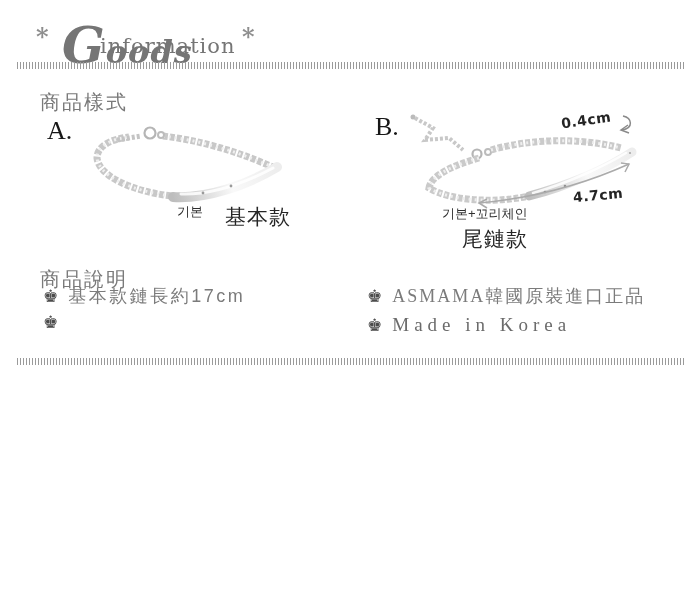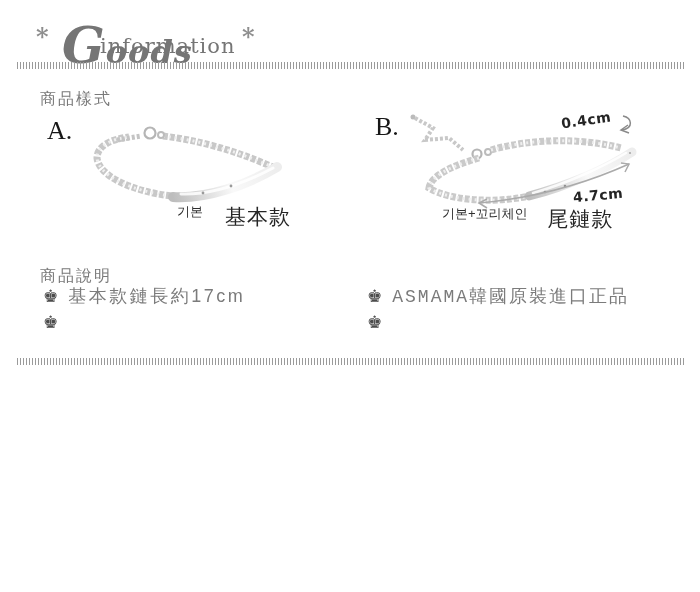--- a/index.html
+++ b/index.html
@@ -25,21 +25,21 @@
   }
   
   .divider {
     position:absolute; left:17px; width:669px; height:7px;
     background-image:repeating-linear-gradient(90deg, #9a9a9a 0 1px, transparent 1px 3px);
   }
   .divider.top    { top:62px; }
   .divider.bottom { top:358px; }
   
   .sec-heading {
-    position:absolute; font-size:16px; color:#7a7a7a; letter-spacing:2px;
+    position:absolute; font-size:20px; color:#7a7a7a; letter-spacing:2px;
   }
   .h-styles { left:40px;  top:89px;  }
   .h-desc   { left:40px;  top:266px; }
   .h-manu   { left:365px; top:254px; }
   
   .item-label {
     position:absolute; font-family:"Liberation Serif", serif;
     font-size:26px; color:#171717;
   }
   .label-a { left:47px;  top:116px; }
@@ -50,33 +50,33 @@
   
   .anno {
     position:absolute; font-size:14px; font-weight:bold; color:#242424;
     letter-spacing:0.5px; font-family:"DejaVu Sans", sans-serif;
   }
   .anno-04 { left:561px; top:112px; transform:rotate(-8deg); }
   .anno-47 { left:573px; top:187px; transform:rotate(-5deg); }
   
   .caption { position:absolute; display:flex; align-items:flex-start; }
   .cap-a { left:177px; top:203px; }
-  .cap-b { left:442px; top:205px; }
+  .cap-b { left:442px; top:205px;flex-direction:column; }
   .cap-small { font-size:13px; color:#2e2e2e; padding-bottom:2px; }
   .cap-large { font-size:21px; color:#262626; margin-left:22px; letter-spacing:1px; }
   .cap-b .cap-large { margin-left:20px; }
   
   .spec-row { position:absolute; display:flex; align-items:center; }
   .row-d1 { left:43px;  top:284px; }
   .row-d2 { left:43px;  top:314px; }
   .row-m1 { left:367px; top:284px; }
   .row-m2 { left:367px; top:314px; }
   .crown { font-size:17px; color:#4b4b4b; margin-right:10px; line-height:1; }
   .spec-text { font-size:18px; color:#7b7b7b; letter-spacing:2.5px;text-align:right; }
-  .row-m1 .spec-text { font-family:Liberation Mono, monospace; letter-spacing:2px; }
+  .row-m1 .spec-text { font-family:Liberation Serif, serif; letter-spacing:2px; }
   .row-m2 .spec-text { font-family:"Liberation Serif", serif; font-size:19px;
                        letter-spacing:5px; color:#6b6b6b; }
 </style>
 </head>
 <body>
 
 <div class="page">
 
   <div class="hdr">
     <span class="hdr-star left">*</span>
@@ -179,17 +179,18 @@
     <span class="crown">♚</span>
   </div>
 
 
   <div class="spec-row row-m1">
     <span class="crown">♚</span>
     <span class="spec-text">ASMAMA韓國原裝進口正品</span>
   </div>
   <div class="spec-row row-m2">
     <span class="crown">♚</span>
+    <span class="spec-text">Made in Korea</span>
   </div>
 
   <div class="divider bottom"></div>
 
 </div>
 
 </body></html>

